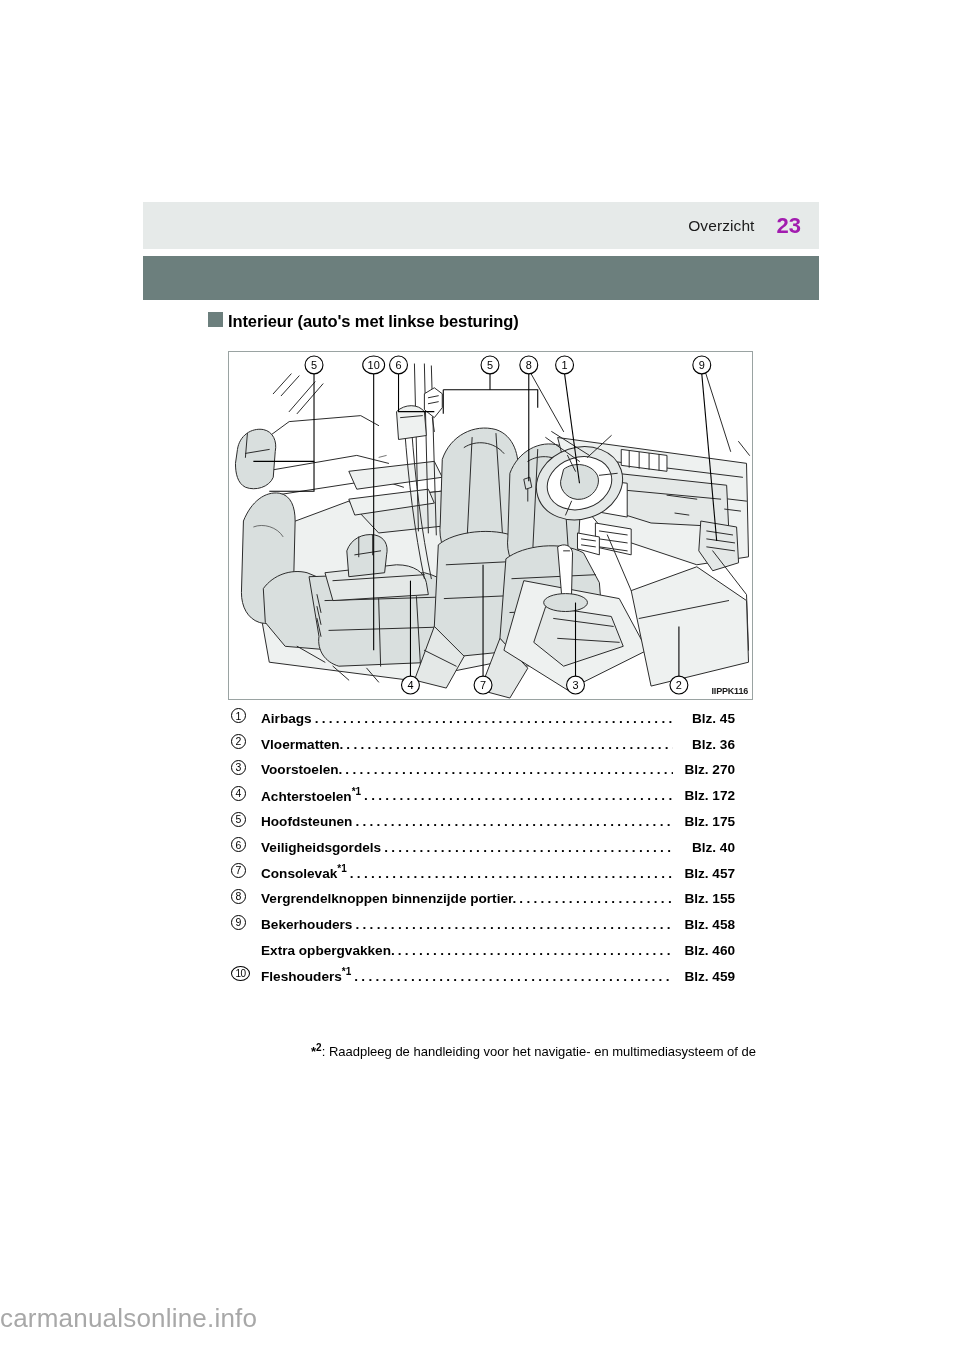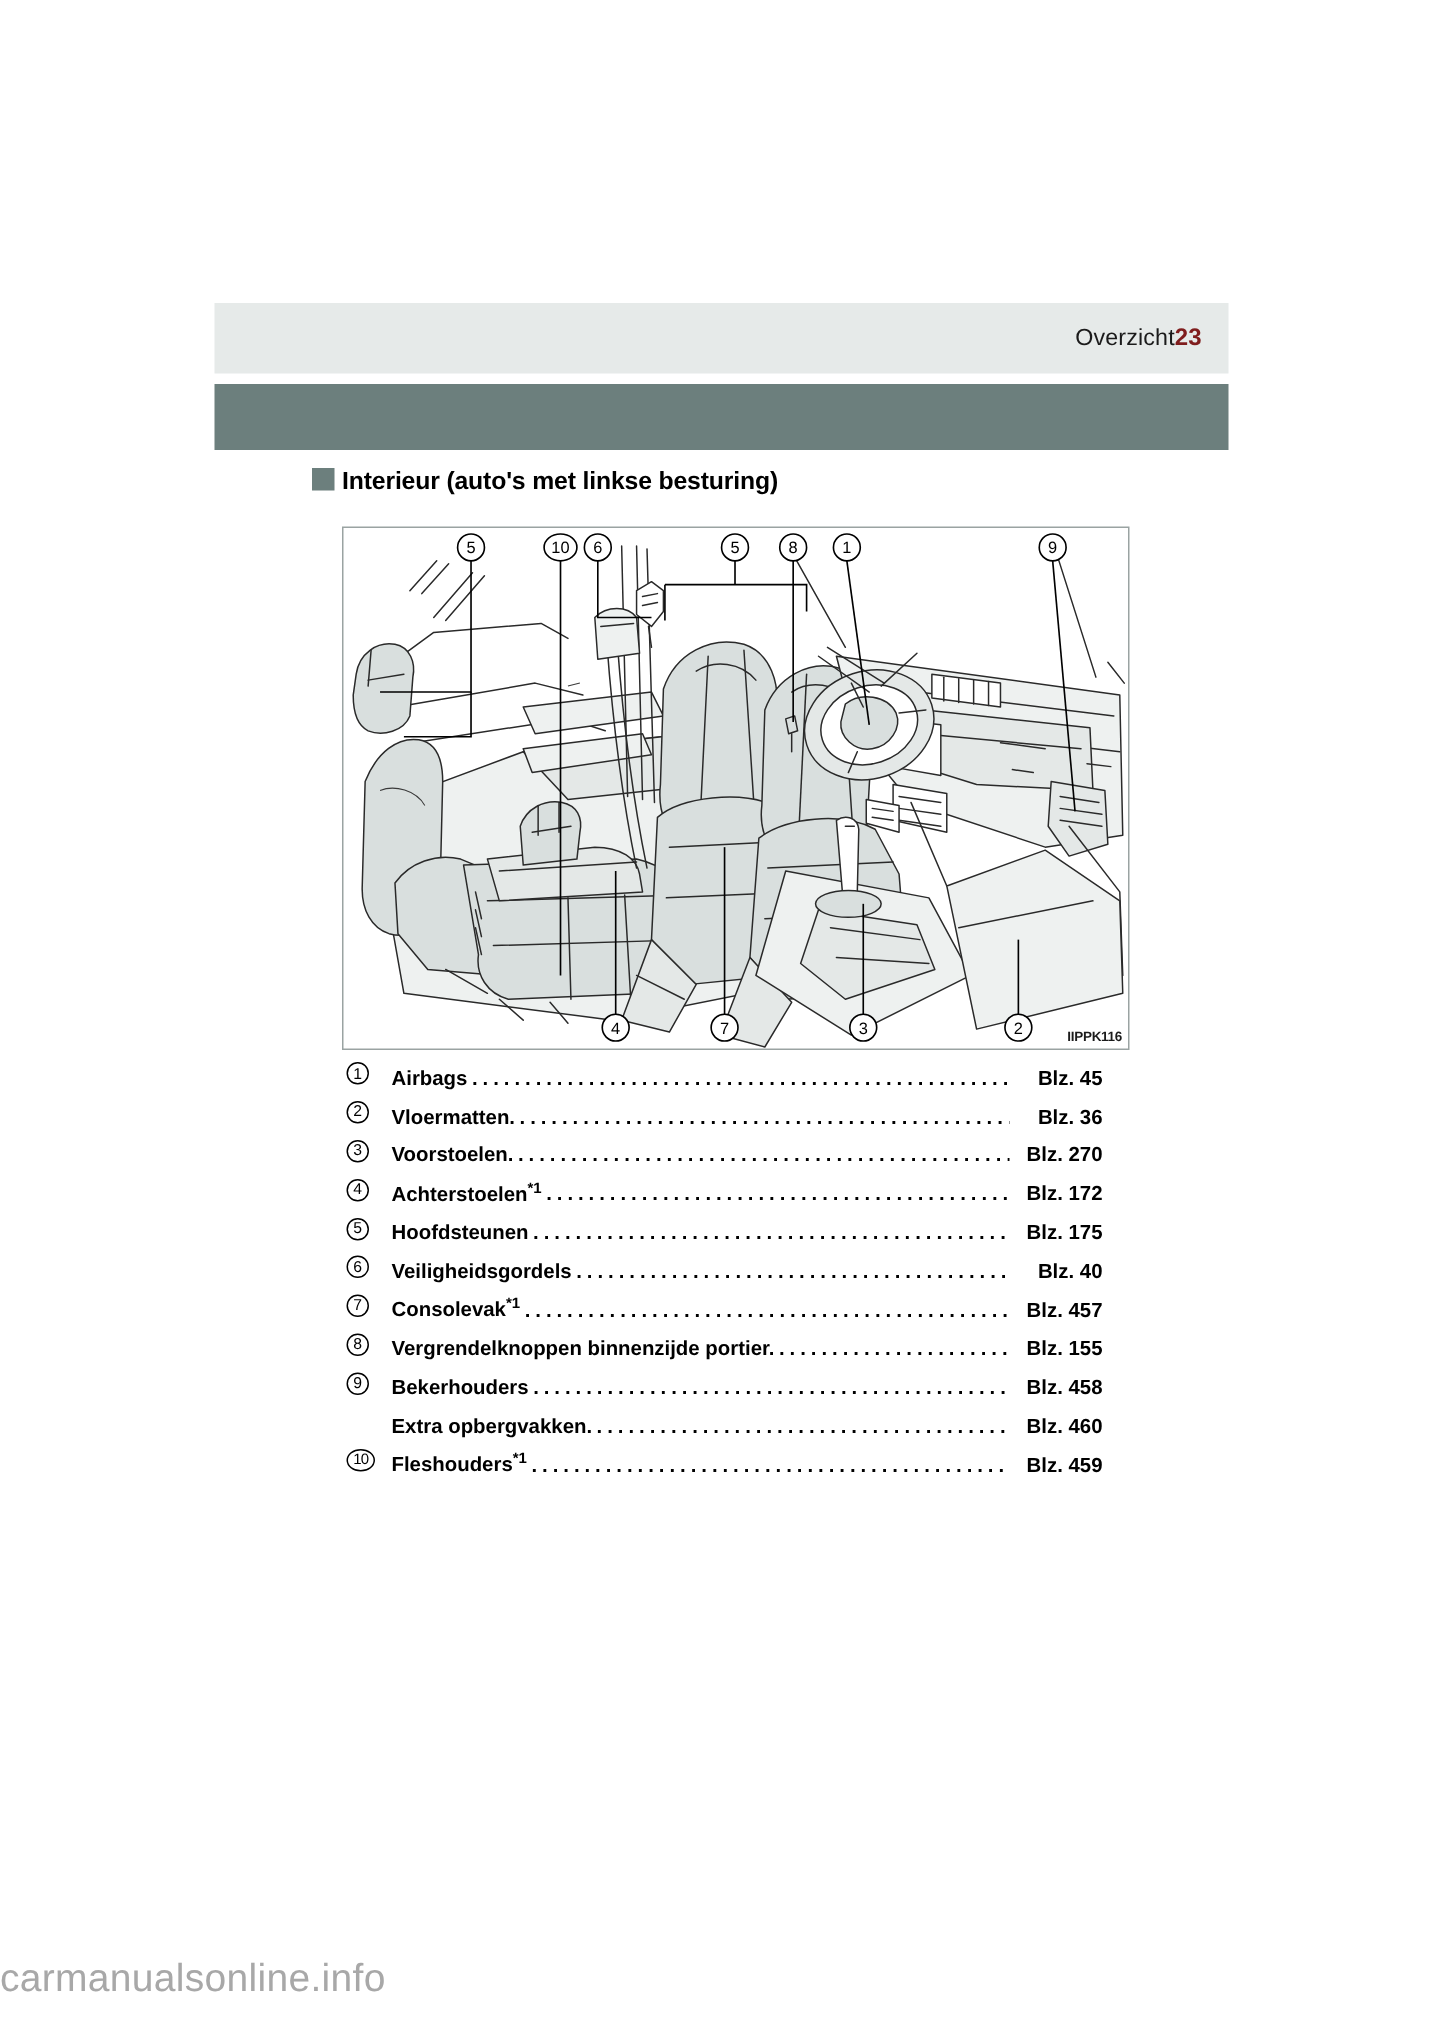--- a/index.html
+++ b/index.html
@@ -24,30 +24,31 @@
     height: 47px;
     background: #e6eae9;
   }
   #header-inner {
     position: absolute;
     right: 18px;
     top: 0;
     height: 47px;
     display: flex;
     align-items: center;
+    gap: 22px;
   }
   #header-chapter {
     font-size: 15.5px;
     color: #1b1b1b;
     letter-spacing: 0.1px;
   }
   #header-pageno {
-    font-size: 16px;
-    font-weight: bold;
-    color: #7f1d1d;
+    font-size: 22px;
+    font-weight: bold;
+    color: #a21caf;
   }
   #header-rule {
     position: absolute;
     left: 143px;
     top: 256px;
     width: 676px;
     height: 44px;
     background: #6c7f7d;
   }
 
@@ -525,15 +526,18 @@
       <span class="legend-marker">
         <span class="marker-circle wide">10</span>
       </span>
       <span class="legend-label"><span>Fleshouders</span><sup>*1</sup></span>
       <span class="legend-dots">..........................................................................................</span>
       <span class="legend-page">Blz. 459</span>
     </div>
   </div>
 
 <div id="footnotes">
+  <div class="fn-line">
+    <span class="fn-star">*</span><span class="fn-num">2</span><span>: Raadpleeg de handleiding voor het navigatie- en multimediasysteem of de</span>
+  </div>
 </div>
 
 <div id="watermark">carmanualsonline.info</div>
 
 </body></html>

